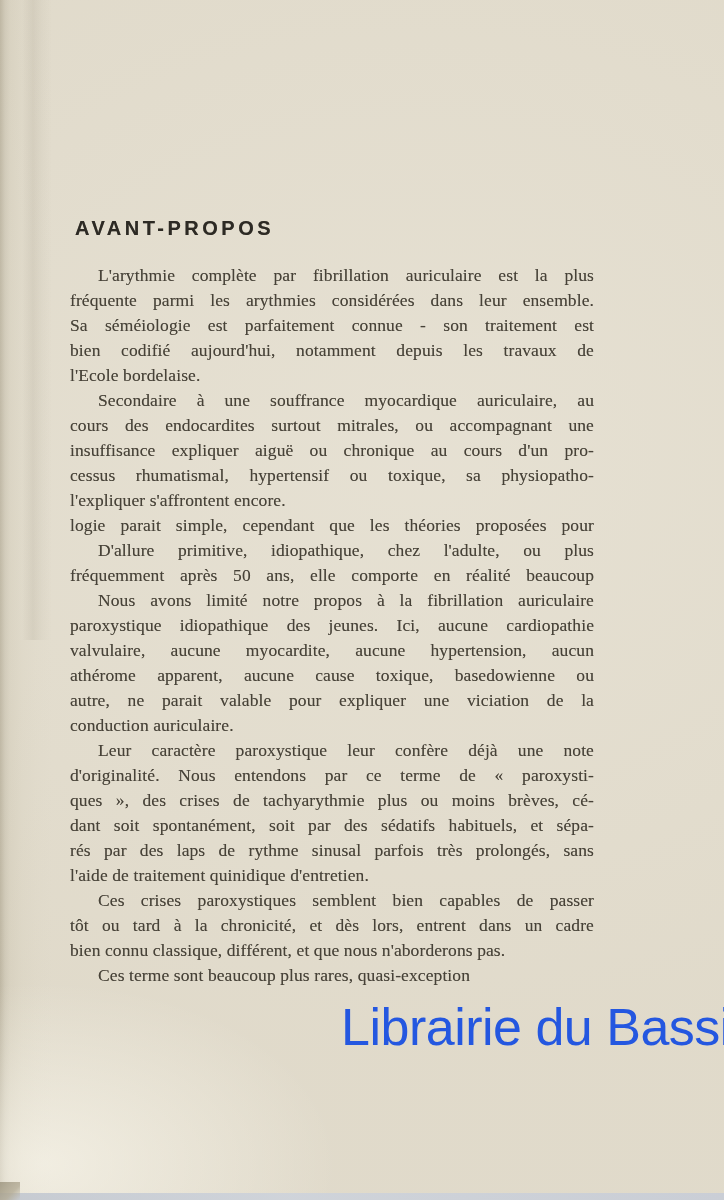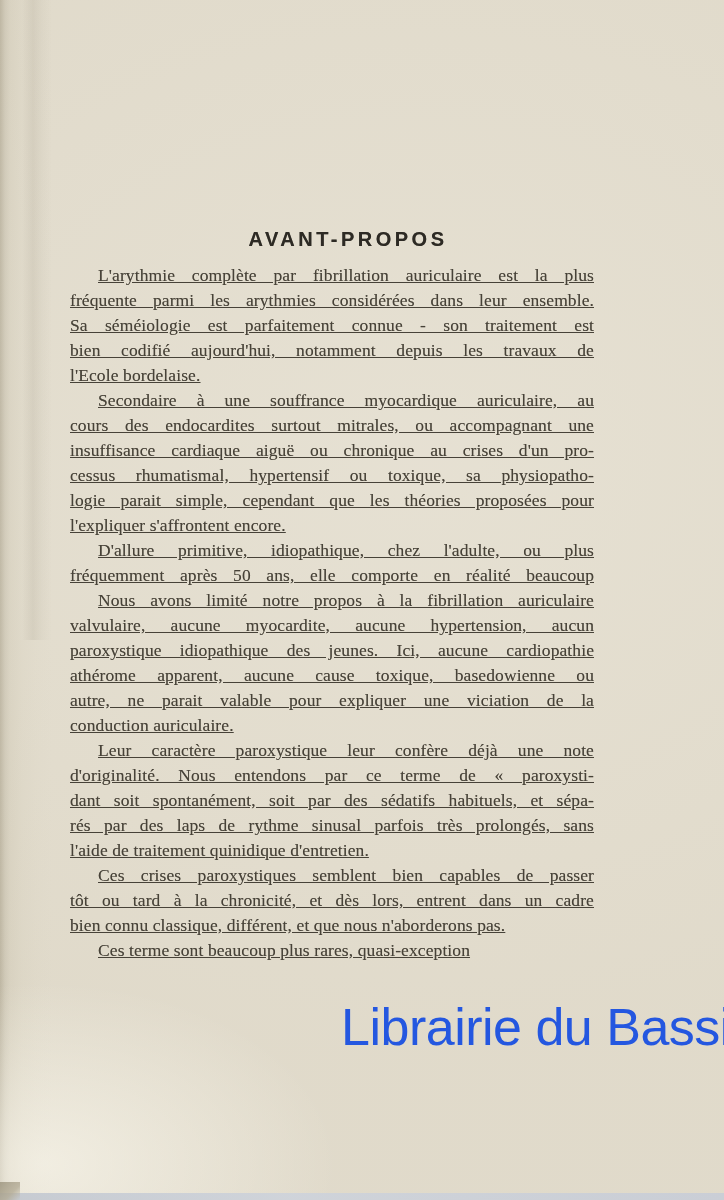--- a/index.html
+++ b/index.html
@@ -24,36 +24,36 @@
       linear-gradient(90deg, rgba(150,141,117,.50) 0px, rgba(165,157,134,.30) 5px, rgba(186,178,154,.22) 10px, rgba(200,193,170,.14) 22px, rgba(210,204,184,.08) 36px, rgba(210,204,184,0) 52px),
       var(--paper);
   }
   
   .fold-shadow{
     position:absolute;left:0;top:0;width:70px;height:640px;
     background:linear-gradient(90deg, rgba(0,0,0,0) 22px, rgba(110,100,80,.10) 33px, rgba(110,100,80,.04) 42px, rgba(0,0,0,0) 52px);
     pointer-events:none;
   }
   .page-title{
-    position:absolute;left:70px;top:212px;width:524px;margin:16px;
+    position:absolute;left:70px;top:212px;width:524px;margin:5px;
     font-family:"Liberation Sans", sans-serif;
     font-size:20px;font-weight:700;letter-spacing:3.5px;
-    text-align:center;color:var(--title-ink);
+    color:var(--title-ink);
     text-shadow:0 0 .6px rgba(45,42,36,.55);
   }
   .text-block{
     position:absolute;left:70px;top:263px;width:524px;
     font-size:17.5px;line-height:25px;color:var(--ink);
     text-shadow:0 0 .5px rgba(71,66,56,.45);
     letter-spacing:.1px;
   }
   .para{margin:0;}
   .line{
     display:block;white-space:normal;
-    text-align:justify;text-align-last:justify;text-decoration:underline;
+    text-align:justify;text-align-last:justify;
   }
   .line.last{text-align-last:left;}
   .line.indent{text-indent:28px;}
   .watermark{
     position:absolute;left:341px;top:1005px;margin:0;
     font-family:"Liberation Sans", sans-serif;
     font-size:52px;line-height:44px;font-weight:400;
     letter-spacing:-0.5px;
     color:var(--watermark-blue);
     white-space:nowrap;
@@ -81,40 +81,41 @@
       <p class="para">
         <span class="line indent">L'arythmie complète par fibrillation auriculaire est la plus</span>
         <span class="line">fréquente parmi les arythmies considérées dans leur ensemble.</span>
         <span class="line">Sa séméiologie est parfaitement connue - son traitement est</span>
         <span class="line">bien codifié aujourd'hui, notamment depuis les travaux de</span>
         <span class="line last">l'Ecole bordelaise.</span>
       </p>
       <p class="para">
         <span class="line indent">Secondaire à une souffrance myocardique auriculaire, au</span>
         <span class="line">cours des endocardites surtout mitrales, ou accompagnant une</span>
-        <span class="line">insuffisance cardiaque aiguë ou chronique au crises d'un pro-</span>
+        <span class="line">insuffisance expliquer aiguë ou chronique au cours d'un pro-</span>
         <span class="line">cessus rhumatismal, hypertensif ou toxique, sa physiopatho-</span>
+        <span class="line last">l'expliquer s'affrontent encore.</span>
         <span class="line">logie parait simple, cependant que les théories proposées pour</span>
-        <span class="line last">l'expliquer s'affrontent encore.</span>
       </p>
       <p class="para">
         <span class="line indent">D'allure primitive, idiopathique, chez l'adulte, ou plus</span>
         <span class="line">fréquemment après 50 ans, elle comporte en réalité beaucoup</span>
       </p>
       <p class="para">
         <span class="line indent">Nous avons limité notre propos à la fibrillation auriculaire</span>
+        <span class="line">paroxystique idiopathique des jeunes. Ici, aucune cardiopathie</span>
         <span class="line">valvulaire, aucune myocardite, aucune hypertension, aucun</span>
-        <span class="line">paroxystique idiopathique des jeunes. Ici, aucune cardiopathie</span>
         <span class="line">athérome apparent, aucune cause toxique, basedowienne ou</span>
         <span class="line">autre, ne parait valable pour expliquer une viciation de la</span>
         <span class="line last">conduction auriculaire.</span>
       </p>
       <p class="para">
         <span class="line indent">Leur caractère paroxystique leur confère déjà une note</span>
         <span class="line">d'originalité. Nous entendons par ce terme de « paroxysti-</span>
+        <span class="line">ques », des crises de tachyarythmie plus ou moins brèves, cé-</span>
         <span class="line">dant soit spontanément, soit par des sédatifs habituels, et sépa-</span>
         <span class="line">rés par des laps de rythme sinusal parfois très prolongés, sans</span>
         <span class="line last">l'aide de traitement quinidique d'entretien.</span>
       </p>
       <p class="para">
         <span class="line indent">Ces crises paroxystiques semblent bien capables de passer</span>
         <span class="line">tôt ou tard à la chronicité, et dès lors, entrent dans un cadre</span>
         <span class="line last">bien connu classique, différent, et que nous n'aborderons pas.</span>
       </p>
       <p class="para">

